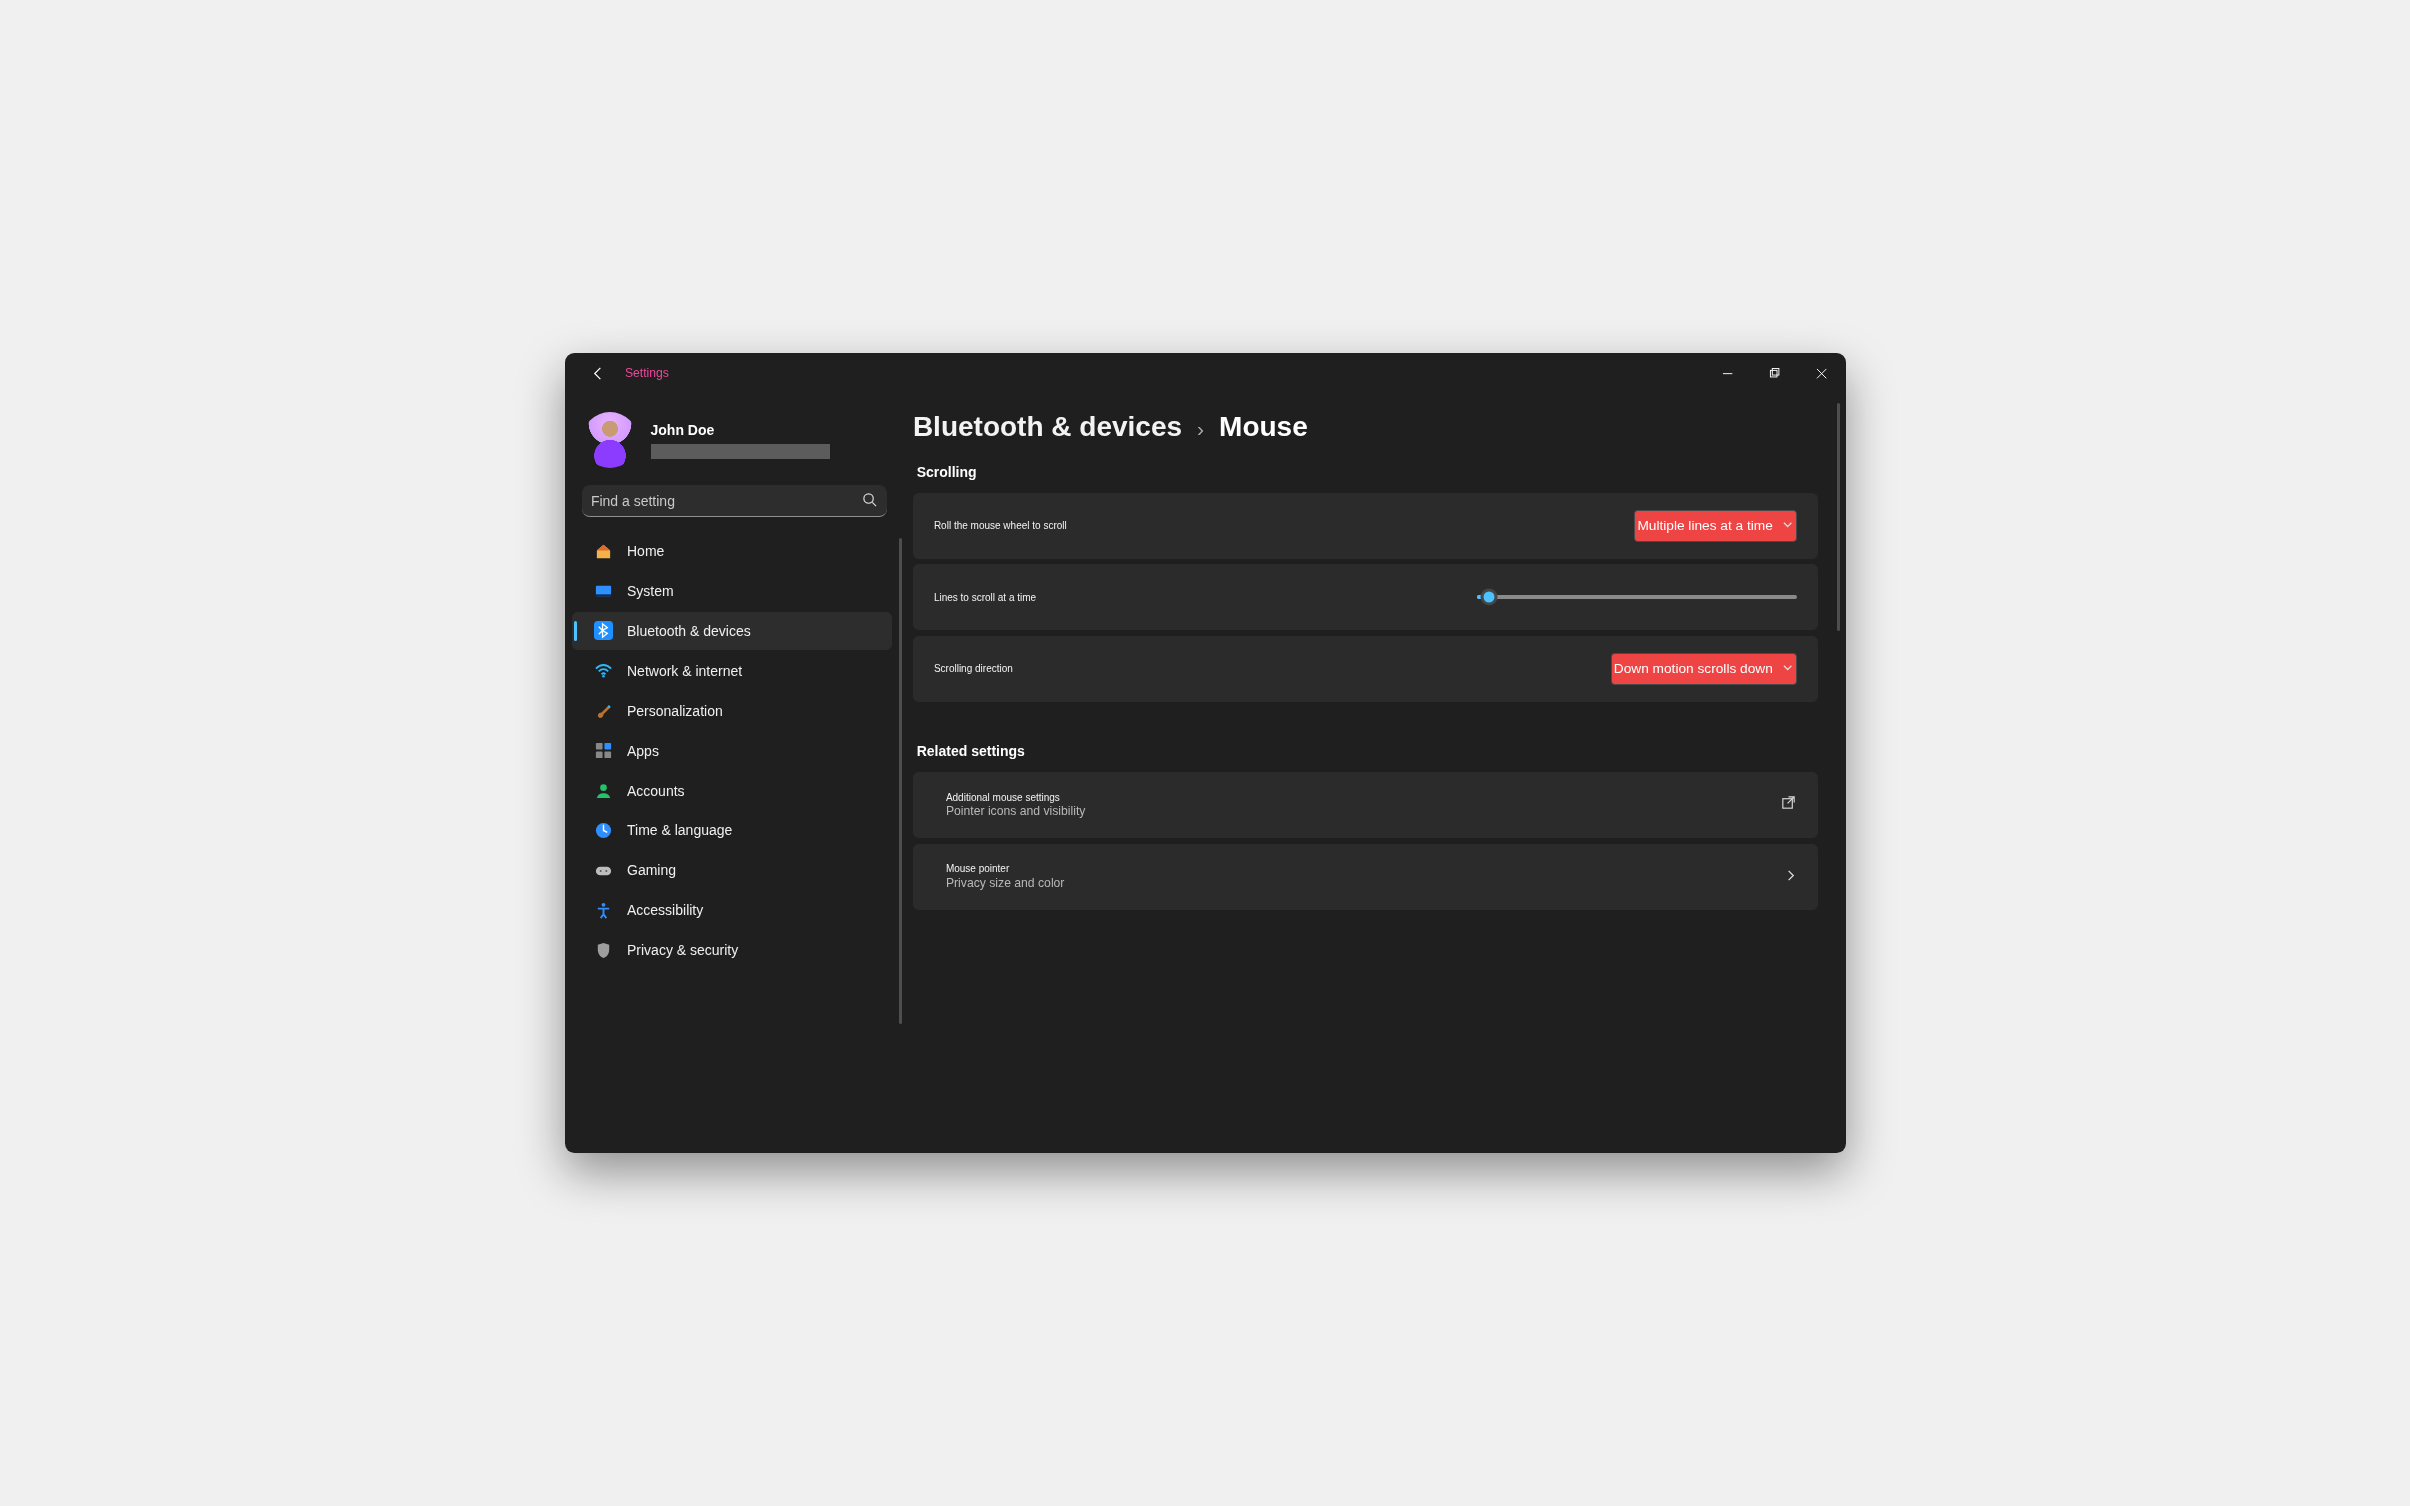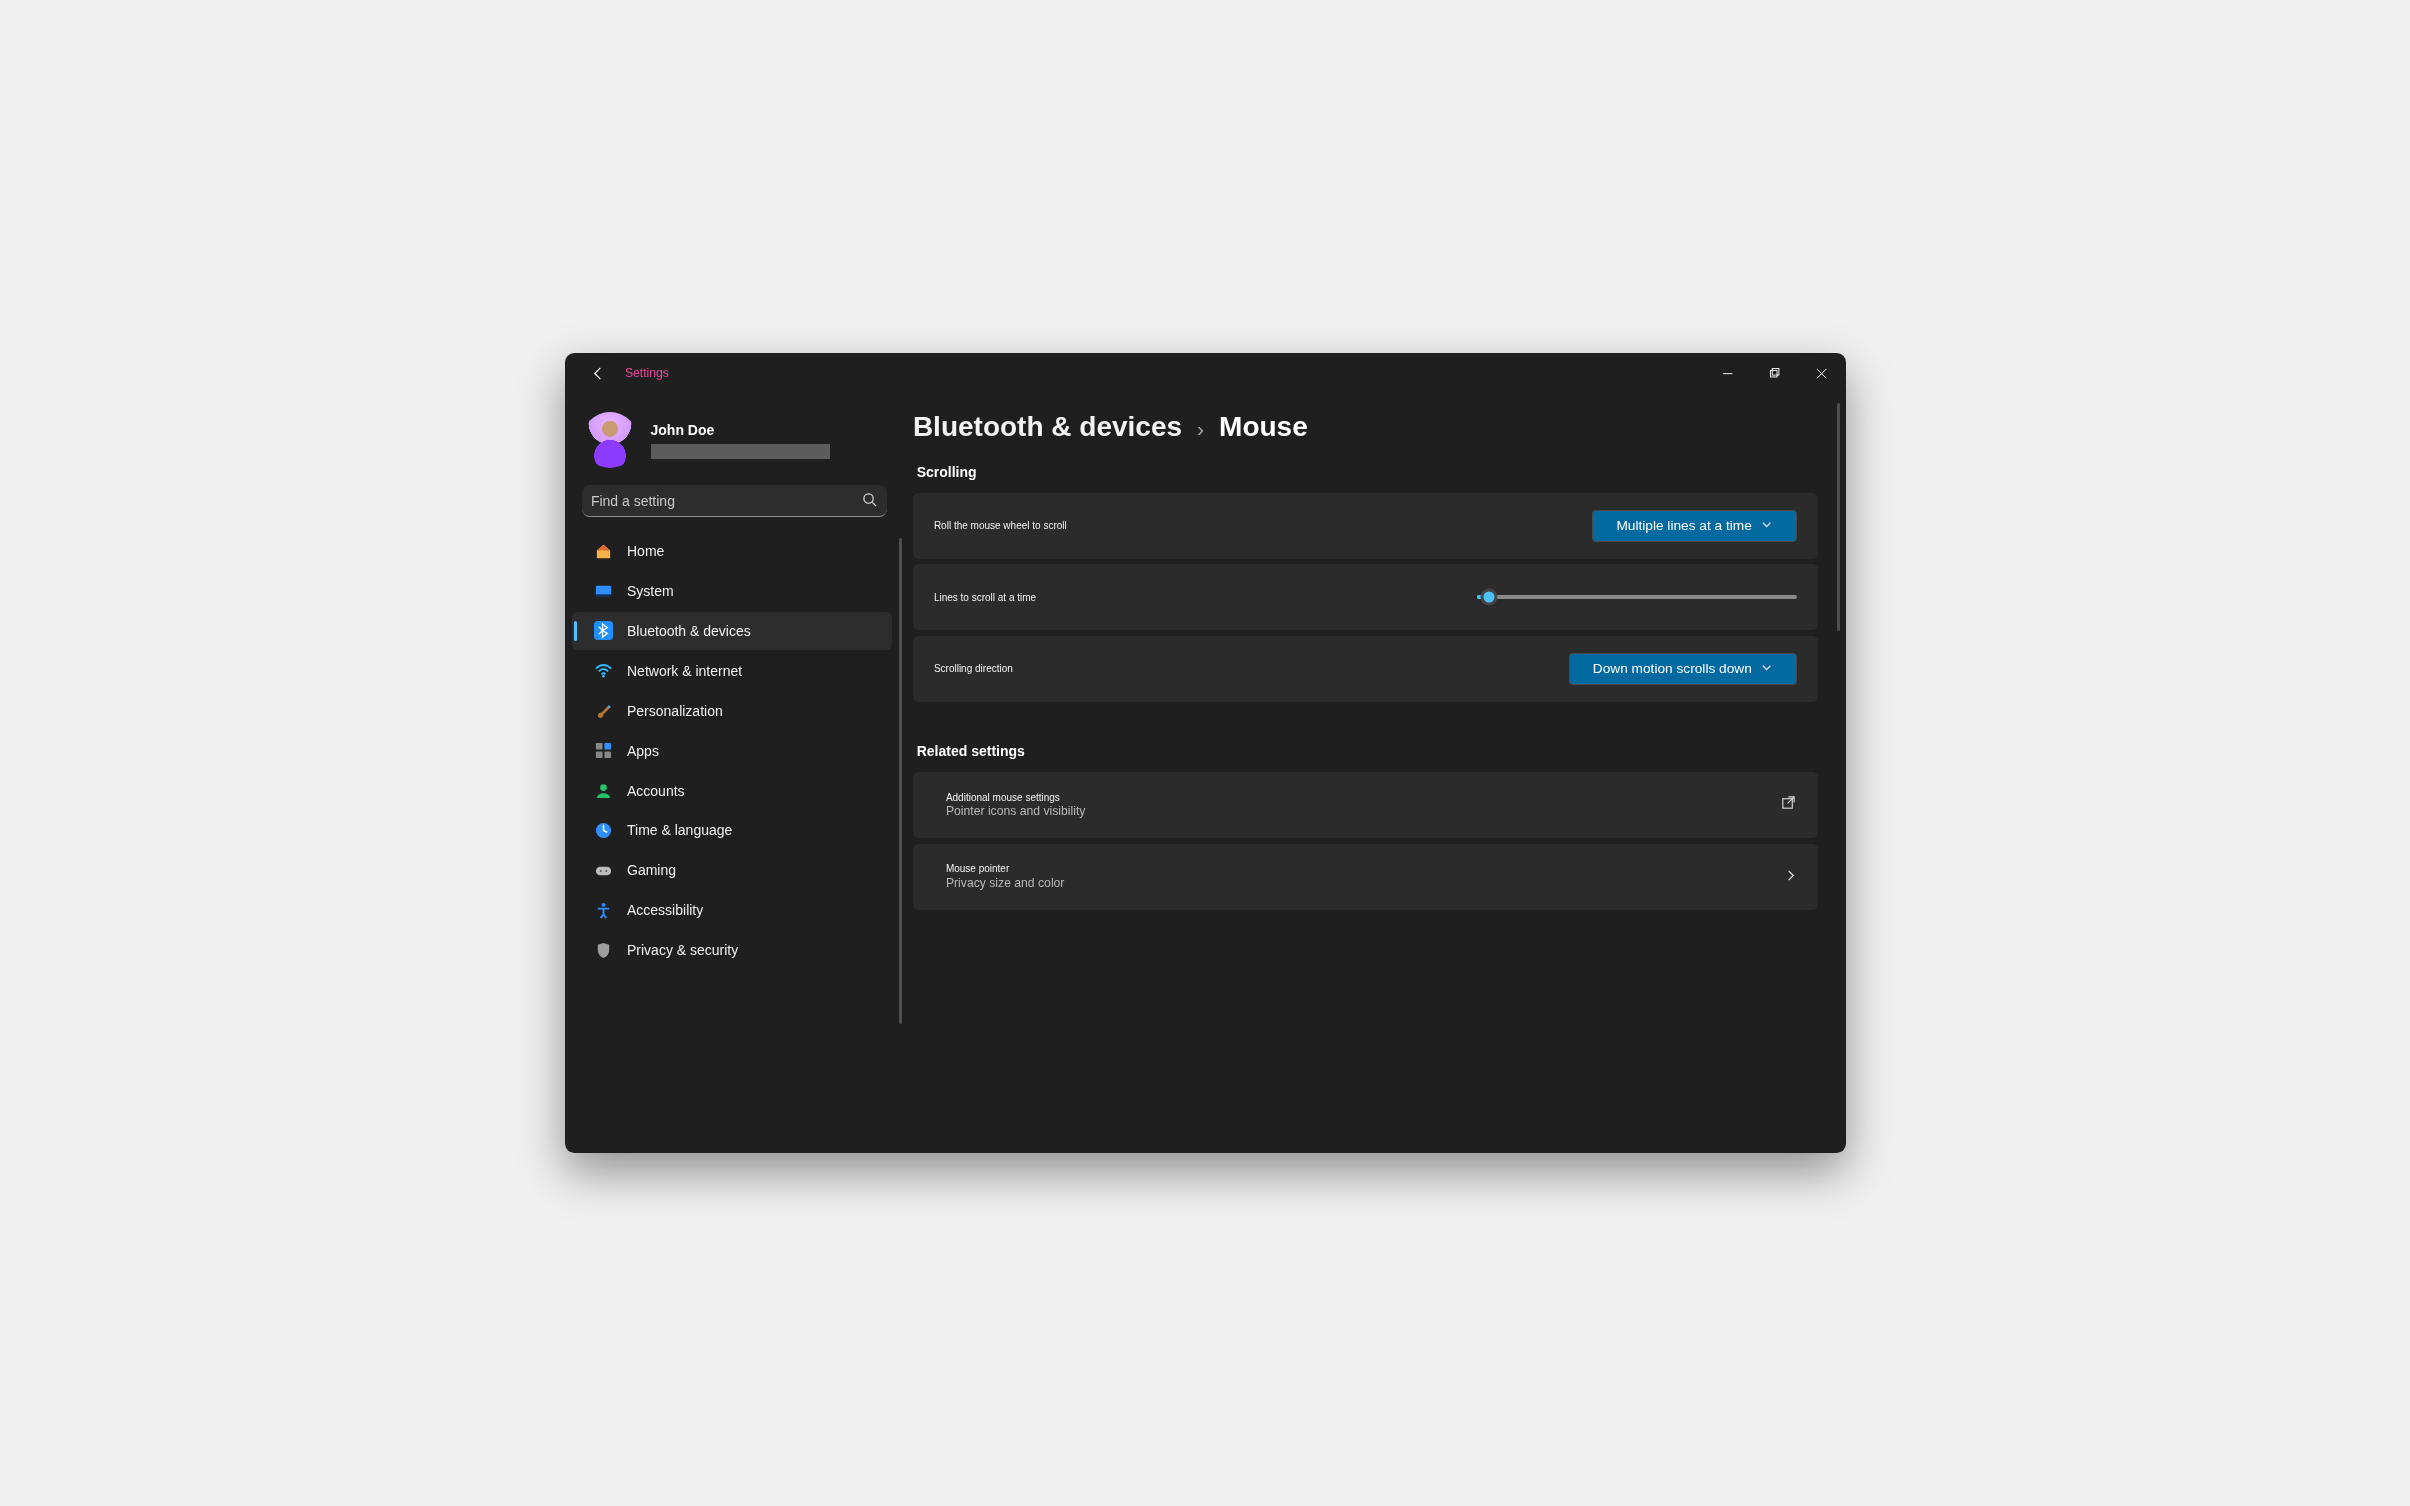--- a/index.html
+++ b/index.html
@@ -194,26 +194,26 @@
     font-size: 10px;
     color: #f3f3f3;
   }
   .card .sub {
     font-size: 12.2px;
     color: #b8b8b8;
     margin-top:1.9px;
   }
   .card .left { display:flex; flex-direction:column;margin-left:12px; }
   .dropdown {
-    background: #0369a1;
+    background: #ef4444;
     border: 0.9px solid #4a4a4a;
     border-radius: 3.8px;
     height: 32px;
     display:flex; align-items:center;
-    padding: 0 23px;
+    padding: 0 2px;
     gap:9.4px;
     font-size:13.7px;
     cursor:pointer;
     white-space: nowrap;
   }
   .slider-wrap {
     flex: 0 0 320px;
     display:flex; align-items:center;
   }
   .slider {

